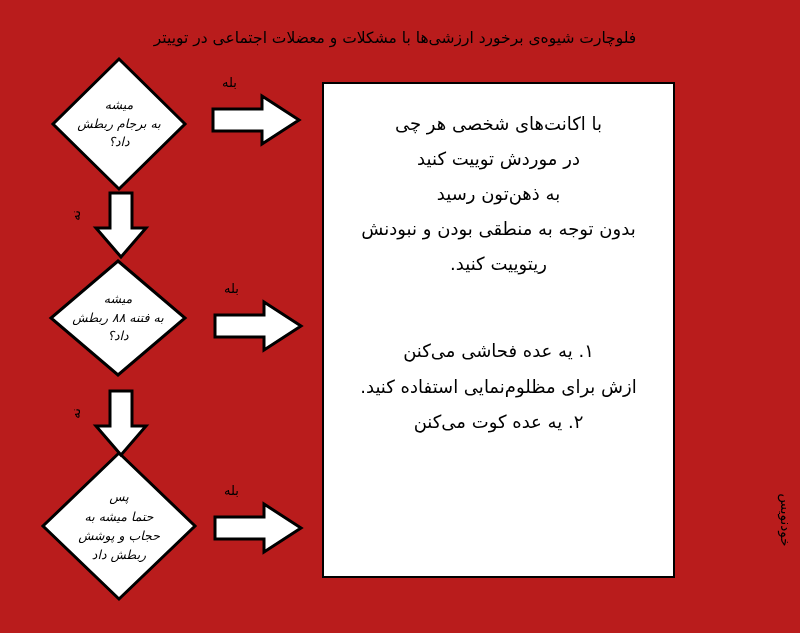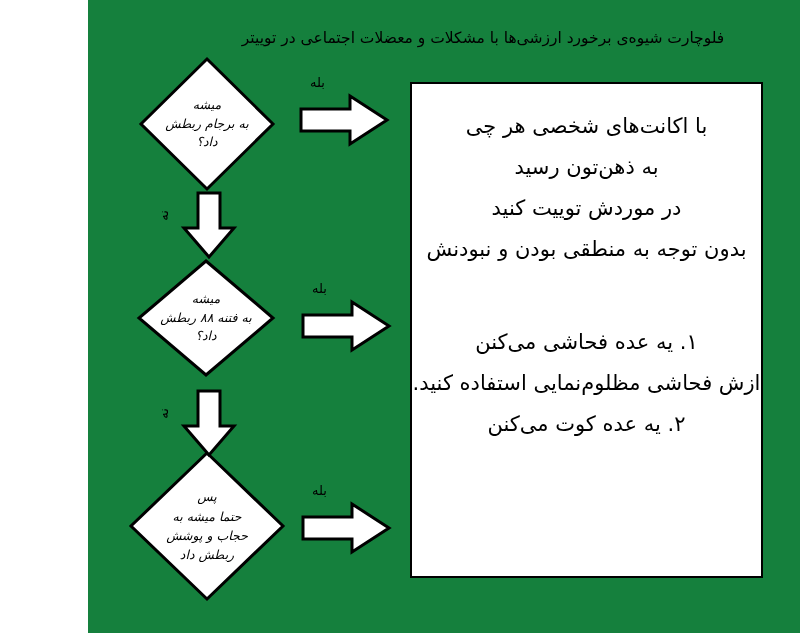--- a/index.html
+++ b/index.html
@@ -11,23 +11,23 @@
     width: 800px;
     height: 633px;
     background: #ffffff;
     font-family: "DejaVu Sans", "Liberation Sans", sans-serif;
     color: #000000;
     overflow: hidden;
   }
 
   #page {
     position: relative;
-    width: 712px;
+    width: 800px;
     height: 633px;
-    background: #15803d;
+    background: #b91c1c;
   }
 
   
   #chart-title {
     position: absolute;
     top: 28px;
     left: 0;
     width: 800px;
     text-align: center;
     padding-right: 10px;
@@ -136,21 +136,21 @@
     justify-content: flex-start;
     direction: rtl;
     text-align: center;
     padding-top: 22px;
     box-sizing: border-box;
   }
   .box-para {
     width: 100%;
     direction: rtl;
     text-align: center;
-    font-size: 21px;
+    font-size: 18px;
     line-height: 1.95;
   }
   .box-para span {
     display: block;
     white-space: nowrap;
   }
   #box-para-gap { height: 52px; }
 
   
   #signature {
@@ -239,30 +239,31 @@
   <div class="edge-label" id="label-yes-3">بله</div>
 
   <div class="edge-label-rot" id="label-no-1">نه</div>
   <div class="edge-label-rot" id="label-no-2">نه</div>
 
   <div id="main-box">
     <div id="main-box-inner">
 
       <div class="box-para">
         <span>با اکانت‌های شخصی هر چی</span>
+        <span>در موردش توییت کنید</span>
         <span>به ذهن‌تون رسید</span>
-        <span>در موردش توییت کنید</span>
         <span>بدون توجه به منطقی بودن و نبودنش</span>
+        <span>ریتوییت کنید.</span>
       </div>
 
       <div id="box-para-gap"></div>
 
       <div class="box-para">
         <span>۱. یه عده فحاشی می‌کنن</span>
-        <span>ازش فحاشی مظلوم‌نمایی استفاده کنید.</span>
+        <span>ازش برای مظلوم‌نمایی استفاده کنید.</span>
         <span>۲. یه عده کوت می‌کنن</span>
       </div>
 
     </div>
   </div>
 
   <div id="signature">خودنویس</div>
 
 </div>
 

